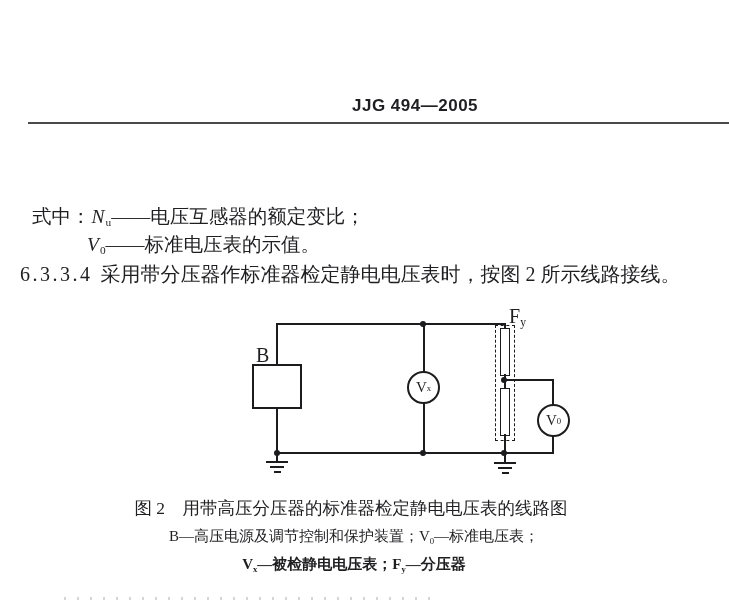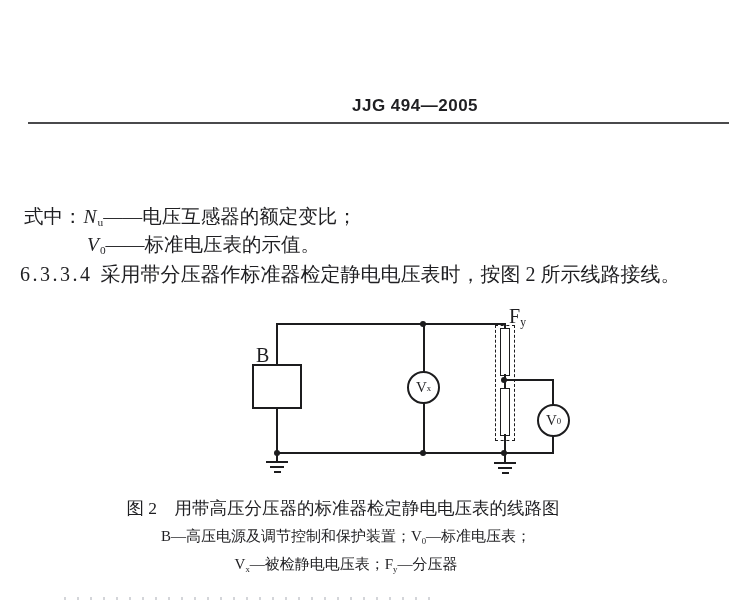--- a/index.html
+++ b/index.html
@@ -26,38 +26,38 @@
   .circle {
     position:absolute; width:33px; height:33px; border:2px solid #1c1c1e;
     border-radius:50%; background:#fff; display:flex; align-items:center;
     justify-content:center; font-size:15px; white-space:nowrap;
   }
   .dashedbox { position:absolute; border:1.6px dashed #1c1c1e; background:transparent; }
   .resistor { position:absolute; width:10px; border:1.6px solid #1c1c1e; background:#fff; }
   .dot { position:absolute; width:6px; height:6px; background:#1c1c1e; border-radius:50%; }
   .gbar { position:absolute; height:2px; background:#1c1c1e; }
   .dlabel { position:absolute; font-size:20px; white-space:nowrap; }
-  .capline { position:absolute; left:4px; width:656px; text-align:center; white-space:nowrap; }
+  .capline { position:absolute; left:12px; width:656px; text-align:center; white-space:nowrap; }
   .cap-title { font-size:17.5px; padding-left:22px; }
   .cap-legend { font-size:15px; }
   .artifact {
     position:absolute;
     background:repeating-linear-gradient(90deg,#c9cbd0 0px,#c9cbd0 2px,transparent 2px,transparent 13px);
     opacity:.8;
   }
 </style>
 </head>
 <body>
 
 <div class="page">
 
   <div class="abs hdr" style="left:352px; top:96px;">JJG 494—2005</div>
   <div class="abs rule" style="left:28px; top:122px; width:701px; height:2px;"></div>
 
-  <div class="abs bodyline" style="left:24px; top:203px;"><span class="sg-t">式中：</span><span class="sg-i">N</span><span class="sg-sub">u</span><span class="sg-t">——电压互感器的额定变比；</span></div>
+  <div class="abs bodyline" style="left:32px; top:203px;"><span class="sg-t">式中：</span><span class="sg-i">N</span><span class="sg-sub">u</span><span class="sg-t">——电压互感器的额定变比；</span></div>
   <div class="abs bodyline" style="left:86px; top:231px;"><span class="sg-i">V</span><span class="sg-sub">0</span><span class="sg-t">——标准电压表的示值。</span></div>
   <div class="abs bodyline" style="left:20px; top:261px; font-size:20px;"><span class="sg-n">6.3.3.4</span><span class="sg-t">采用带分压器作标准器检定静电电压表时，按图 2 所示线路接线。</span></div>
 
   <div>
 
     <div class="wire" style="left:276px; top:323px; width:230px; height:2px;"></div>
     <div class="wire" style="left:276px; top:323px; width:2px; height:42px;"></div>
     <div class="wire" style="left:504px; top:323px; width:2px; height:7px;"></div>
 
     <div class="dlabel" style="left:256px; top:344px;">B</div>
@@ -104,16 +104,16 @@
     <div>
       <div class="wire" style="left:504px; top:453px; width:2px; height:9px;"></div>
       <div class="gbar" style="left:494px; top:462px; width:22px;"></div>
       <div class="gbar" style="left:498px; top:467px; width:14px;"></div>
       <div class="gbar" style="left:502px; top:472px; width:7px;"></div>
     </div>
   </div>
 
   <div class="capline cap-title" style="top:496px;">图 2　用带高压分压器的标准器检定静电电压表的线路图</div>
   <div class="capline cap-legend" style="top:527px; padding-left:28px;text-align:center;"><span class="sg-t">B—高压电源及调节控制和保护装置；</span><span class="sg-t">V</span><span class="sg-sub">0</span><span class="sg-t">—标准电压表；</span></div>
-  <div class="capline cap-legend" style="top:555px; padding-left:28px;"><span class="sg-t">V</span><span class="sg-sub">x</span><span class="sg-t">—被检静电电压表；</span><span class="sg-t">F</span><span class="sg-sub">y</span><span class="sg-t">—分压器</span></div>
+  <div class="capline cap-legend" style="top:555px; padding-left:28px;font-weight:bold;"><span class="sg-t">V</span><span class="sg-sub">x</span><span class="sg-t">—被检静电电压表；</span><span class="sg-t">F</span><span class="sg-sub">y</span><span class="sg-t">—分压器</span></div>
 
   <div class="artifact" style="left:64px; top:597px; width:368px; height:3px;"></div>
 </div>
 
 </body></html>

